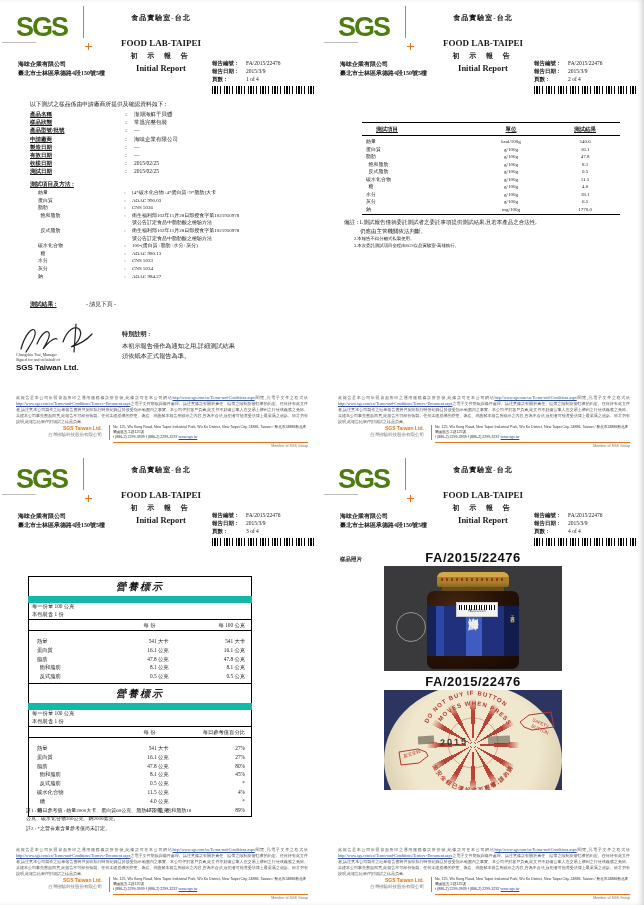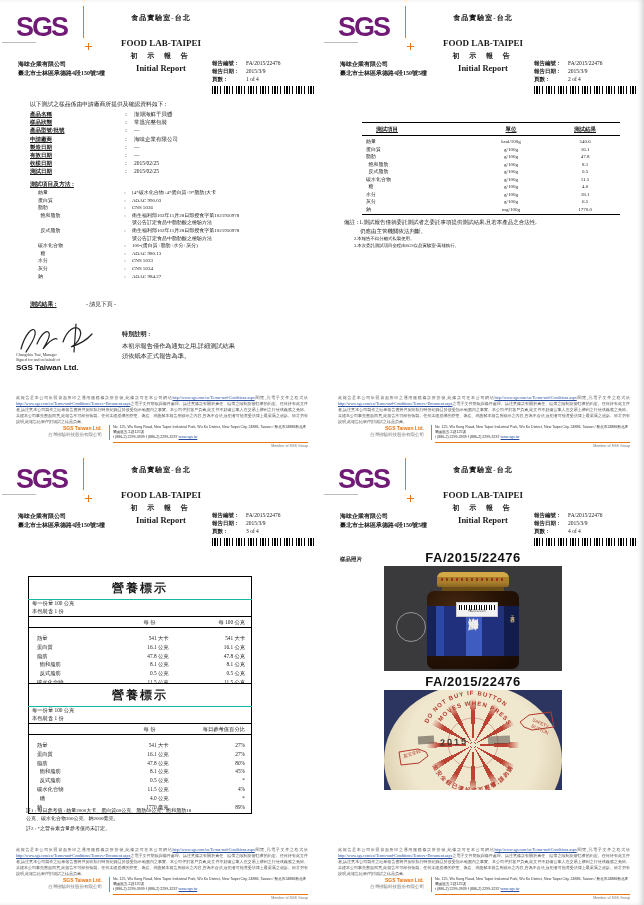--- a/index.html
+++ b/index.html
@@ -5,21 +5,21 @@
   html,body{margin:0;padding:0;background:#fff;}
   .sheet{width:644px;height:905px;display:grid;grid-template-columns:322px 322px;grid-template-rows:452px 453px;
          background:#fff;box-shadow:inset -4px 0 6px -3px rgba(0,0,0,.25);
          font-family:"Liberation Serif","DejaVu Serif",serif;color:#1a1a1a;overflow:hidden;}
   .page{position:relative;width:322px;height:100%;overflow:hidden;background:transparent;}
 
   
   .hdr{position:absolute;left:0;top:0;width:100%;height:98px;}
   .logo{position:absolute;left:16px;top:12px;width:72px;height:36px;}
   .logo-txt{font-family:"Liberation Sans","DejaVu Sans",sans-serif;font-weight:bold;font-size:27px;line-height:30px;
-            color:#701a75;letter-spacing:-2px;}
+            color:#4d7c0f;letter-spacing:-2px;}
   .lv{position:absolute;right:4px;top:-6px;width:1px;height:32px;background:#e87511;}
   .lh{position:absolute;left:-14px;bottom:5px;width:34px;height:1px;background:#bdbdbd;}
   .lplus{position:absolute;right:-4px;bottom:1px;width:7px;height:1px;background:#e87511;}
   .lplus::after{content:"";position:absolute;left:3px;top:-3px;width:1px;height:7px;background:#e87511;}
   .title{position:absolute;left:0;right:0;top:13px;text-align:center;}
   .t1{font-size:7px;font-weight:bold;letter-spacing:1px;}
   .t2{font-size:9px;font-weight:bold;margin-top:15px;}
   .t3{font-size:7px;font-weight:bold;letter-spacing:4px;margin-top:3px;}
   .t4{font-size:8.5px;font-weight:bold;margin-top:2px;}
   .co{position:absolute;left:18px;top:60px;font-size:6px;font-weight:bold;line-height:9px;}
@@ -83,21 +83,21 @@
   .p2notes{position:absolute;left:22px;top:218px;width:286px;}
   .p2notes div{font-size:5.5px;line-height:8.5px;}
   .p2notes div:nth-child(2){margin-left:16px;}
   .p2notes div:nth-child(3),.p2notes div:nth-child(4){font-size:4.4px;line-height:7px;margin-left:10px;}
 
   
   .nut-tbl{position:absolute;left:28px;width:224px;border:1px solid #000;table-layout:fixed;background:#fff;}
   .nut-tbl.nt1{top:124px;}
   .nut-tbl.nt2{top:231px;}
   .nut-tbl th{font-weight:normal;}
-  .nut-tbl .nt-title th{font-size:12px;font-weight:bold;letter-spacing:2px;border-bottom:1px solid #14b8a6;padding:2.5px 0;}
+  .nut-tbl .nt-title th{font-size:10px;font-weight:bold;letter-spacing:2px;border-bottom:7px solid #14b8a6;padding:2.5px 0;font-style:italic;}
   .nut-tbl .nt-serv th{font-size:5.3px;text-align:left;padding:0 3px;line-height:7.5px;}
   .nut-tbl .nt-servb th{border-bottom:1px solid #000;padding-bottom:1px;}
   .nut-tbl .nt-cols th{font-size:5.3px;border-bottom:1px solid #000;padding:1.5px 0;}
   .nut-tbl .nt-cols th:nth-child(2){text-align:center;}
   .nut-tbl .nt-cols th:nth-child(3){text-align:right;padding-right:6px;}
   .nut-tbl td{font-size:5.3px;line-height:8.8px;}
   .nut-tbl td:nth-child(1){width:92px;padding-left:8px;white-space:pre-line;}
   .nut-tbl td:nth-child(2){width:58px;text-align:right;padding-right:10px;}
   .nut-tbl td:nth-child(3){text-align:right;padding-right:6px;}
   .nut-tbl tbody tr:first-child td{padding-top:6px;}

